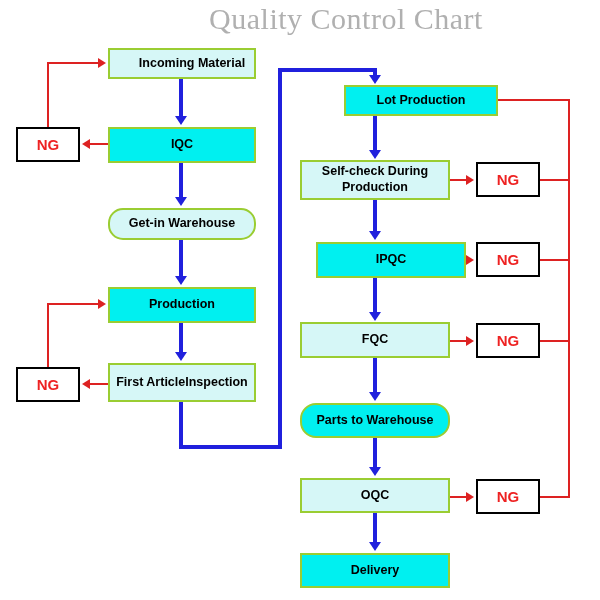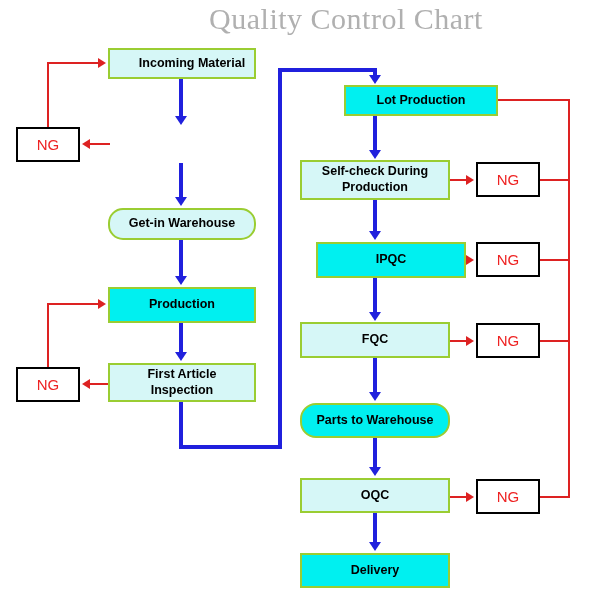--- a/index.html
+++ b/index.html
@@ -52,21 +52,21 @@
   .ng {
     position: absolute;
     box-sizing: border-box;
     border: 2px solid #000000;
     background: #ffffff;
     display: flex;
     align-items: center;
     justify-content: center;
     font-family: "Liberation Sans", sans-serif;
     font-size: 15px;
-    font-weight: normal;
+    font-weight: bold;
     color: #ee2222;
     z-index: 6;
   }
   
   .ln {
     position: absolute;
     z-index: 2;
   }
   .ln.blue { background: #2020dd; }
   .ln.red  { background: #dd2222; }
@@ -168,30 +168,33 @@
   <div class="ln red" style="left:540px; top:496px; width:30px; height:2px;"></div>
 
   <div class="ln red" style="left:568px; top:99px; width:2px; height:399px;"></div>
   <div class="ln red" style="left:458px; top:99px; width:112px; height:2px;"></div>
   <div class="arrow left red" style="left:450px; top:95px;"></div>
 
   <div class="node fill-pale" style="left:108px; top:48px; width:148px; height:31px;padding-left:20px;">
     <span>Incoming Material</span>
   </div>
 
+  <div class="node fill-bright" style="left:108px; top:127px; width:148px; height:36px;">
+    <span>IQC</span>
+  </div>
 
   <div class="node fill-pale" style="left:108px; top:208px; width:148px; height:32px;border-radius:15px;">
     <span>Get-in Warehouse</span>
   </div>
 
   <div class="node fill-bright" style="left:108px; top:287px; width:148px; height:36px;">
     <span>Production</span>
   </div>
 
-  <div class="node fill-pale" style="left:108px; top:363px; width:148px; height:39px; flex-direction:column;">
+  <div class="node fill-pale" style="left:108px; top:363px; width:148px; height:39px; flex-direction:row;">
     <span>First Article</span>
     <span>Inspection</span>
   </div>
 
   <div class="node fill-bright" style="left:300px; top:85px; width:154px; height:31px;margin-left:44px;">
     <span>Lot Production</span>
   </div>
 
   <div class="node fill-pale" style="left:300px; top:160px; width:150px; height:40px; flex-direction:column;">
     <span>Self-check During</span>

